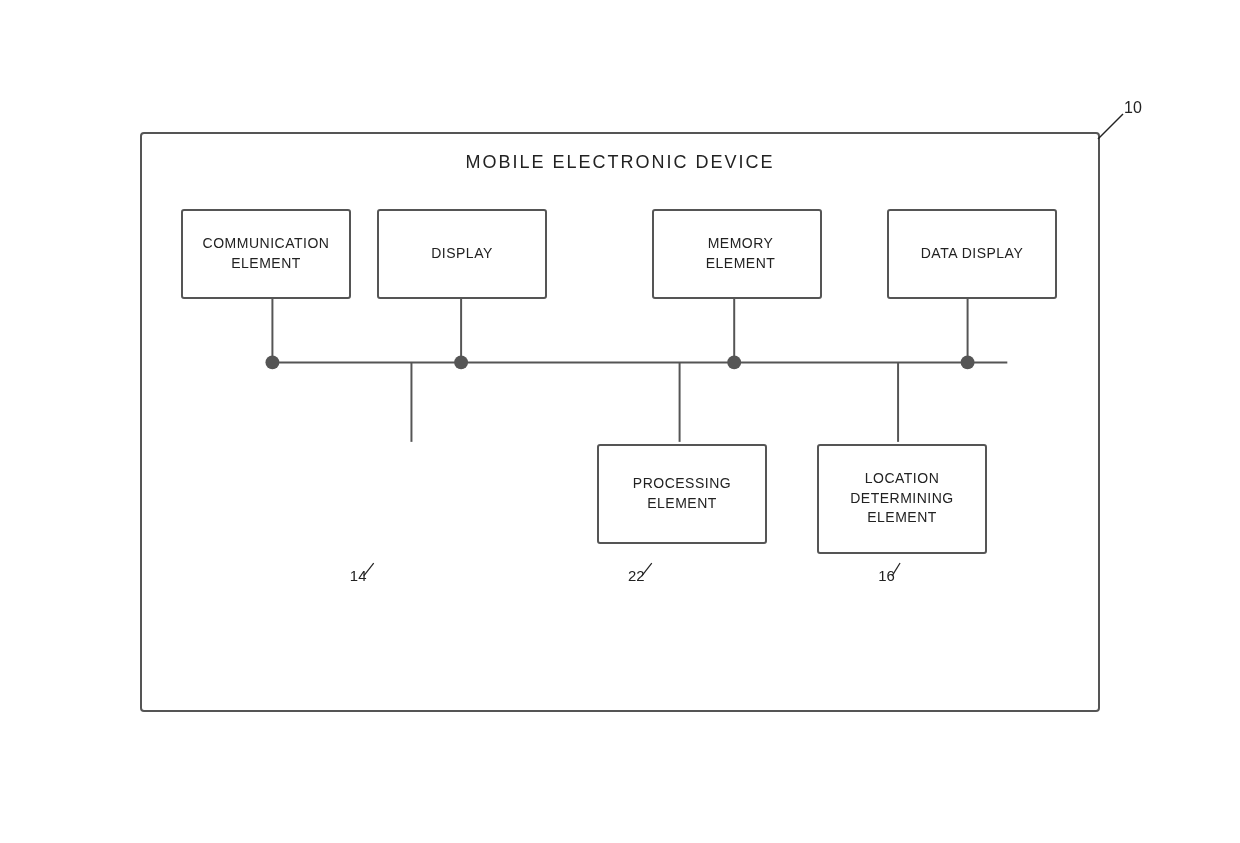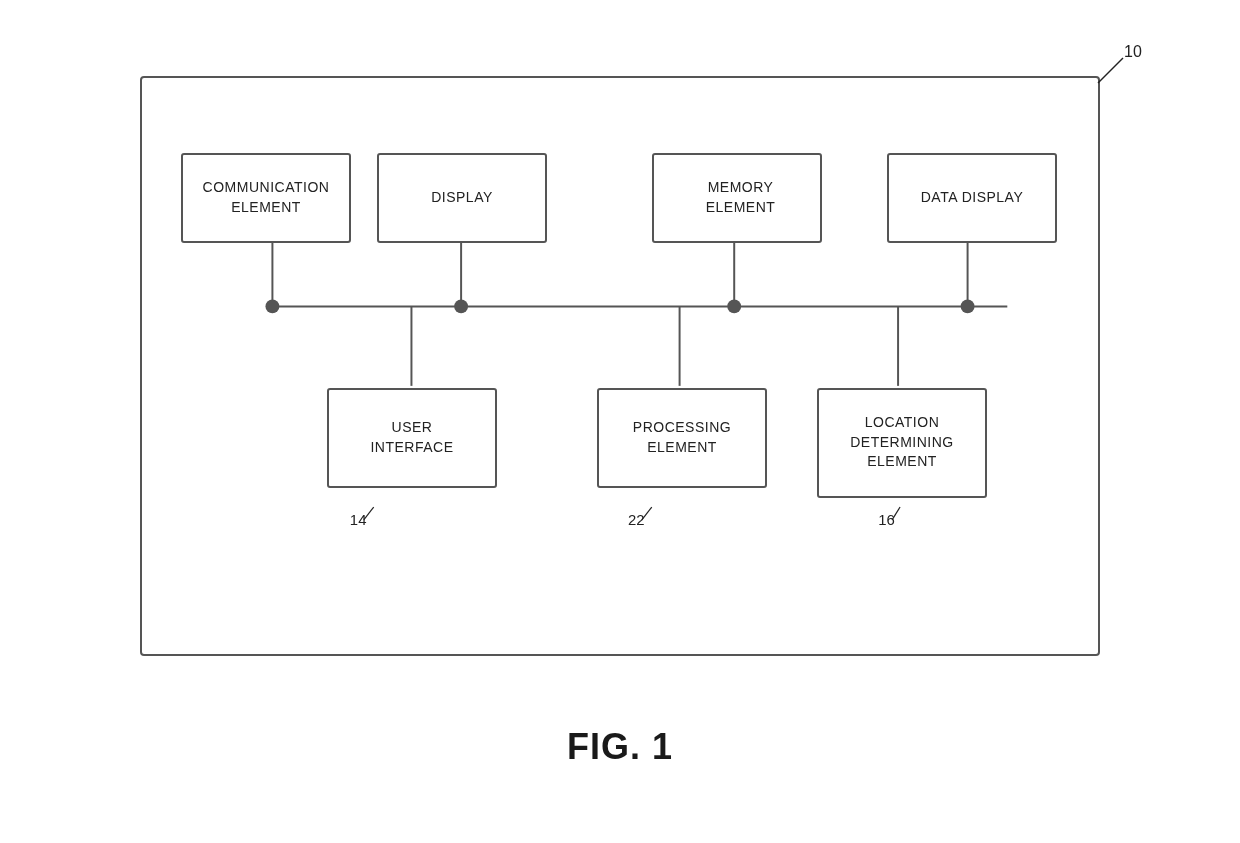--- a/index.html
+++ b/index.html
@@ -101,20 +101,21 @@
 
 <div class="page-container">
 
   <div class="device-box">
 
     <svg style="position:absolute;top:-30px;right:-40px;width:60px;height:40px;overflow:visible;">
       <line x1="20" y1="35" x2="45" y2="10" stroke="#222" stroke-width="1.5"></line>
       <text x="46" y="9" font-size="16" font-family="Arial" fill="#222">10</text>
     </svg>
 
+    <div class="device-title">MOBILE ELECTRONIC DEVICE</div>
 
     <svg class="diagram-svg" viewBox="0 0 960 580">
 
       <line x1="130" y1="230" x2="870" y2="230" stroke="#555" stroke-width="2"></line>
 
       <line x1="130" y1="165" x2="130" y2="230" stroke="#555" stroke-width="2"></line>
 
       <line x1="320" y1="165" x2="320" y2="230" stroke="#555" stroke-width="2"></line>
 
       <line x1="595" y1="165" x2="595" y2="230" stroke="#555" stroke-width="2"></line>
@@ -164,29 +165,25 @@
     </div>
 
     <div class="component-block block-top" style="position:absolute; left:510px; top:75px;padding-left:7px;">
       <span>MEMORY<br>ELEMENT</span>
     </div>
 
     <div class="component-block block-top" style="position:absolute; left:745px; top:75px;">
       <span>DATA DISPLAY</span>
     </div>
 
-    <div class="component-block block-bottom" style="position:absolute; left:185px; top:310px; height:100px;">
-      <span>USER<br>INTERFACE</span>
-    </div>
 
     <div class="component-block block-bottom" style="position:absolute; left:455px; top:310px; height:100px;">
       <span>PROCESSING<br>ELEMENT</span>
     </div>
 
     <div class="component-block block-bottom" style="position:absolute; left:675px; top:310px; height:110px; width:170px;">
       <span>LOCATION<br>DETERMINING<br>ELEMENT</span>
     </div>
 
   </div>
 
-  <div class="fig-label">FIG. 1</div>
 
 </div>
 
 </body></html>

